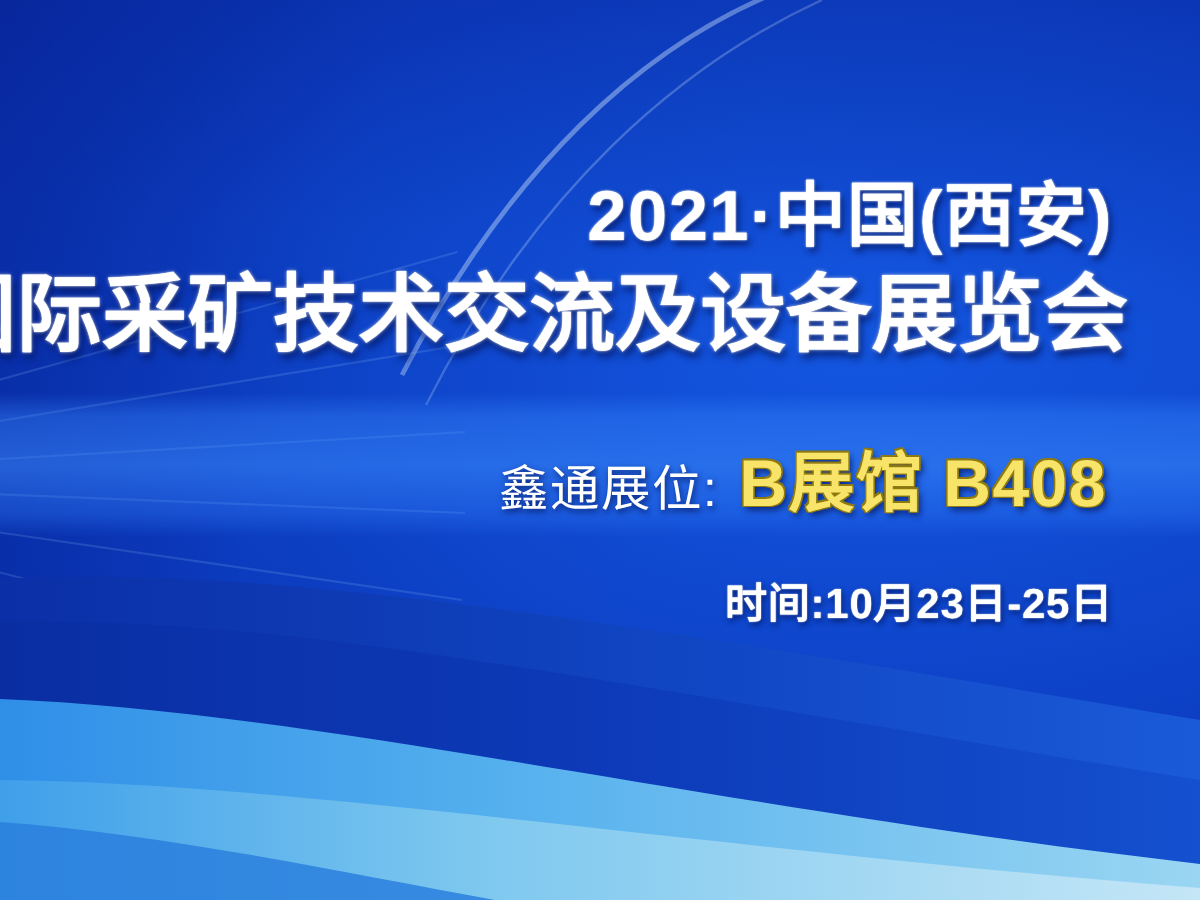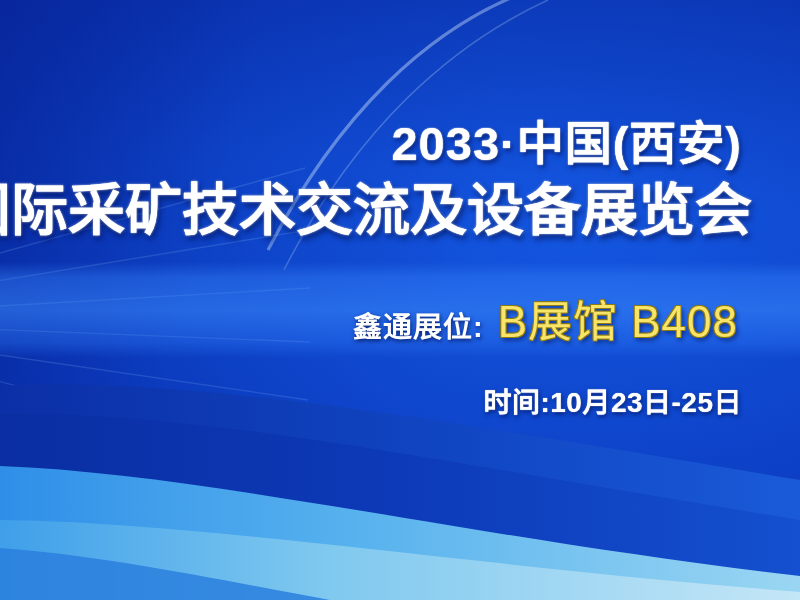--- a/index.html
+++ b/index.html
@@ -122,30 +122,30 @@
     position: absolute;
     right: 62px;
     top: 286px;
     display: flex;
     align-items: baseline;
     gap: 14px;
     white-space: nowrap;
   }
 
   .booth-label {
-    font-size: 29px;
-    font-weight: 700;
+    font-size: 33px;
+    font-weight: 400;
     color: #ffffff;
     letter-spacing: 1px;
     text-shadow: 1px 2px 4px rgba(3,20,92,0.85);
   }
 
   .booth-value {
     font-size: 44px;
-    font-weight: 400;
+    font-weight: 700;
     letter-spacing: 1px;
     color: #f7e469;
     text-shadow:
       -1px -1px 0 #8f7a10,
        1px -1px 0 #8f7a10,
       -1px  1px 0 #8f7a10,
        1px  1px 0 #8f7a10,
        2px  3px 5px rgba(4,22,96,0.85);
   }
 
@@ -238,21 +238,21 @@
 
     <path d="M 0 96 C 210 104, 470 168, 800 206 L 800 230 L 0 230 Z" fill="url(#wMid)"></path>
 
     <path d="M 0 150 C 200 152, 470 196, 800 222 L 800 230 L 0 230 Z" fill="url(#wLight)"></path>
 
     <path d="M 0 178 C 110 186, 230 212, 330 230 L 0 230 Z" fill="#2a7fdd" opacity="0.85"></path>
   </svg>
 
   <div class="content">
 
-    <div class="title-line-1">2033·中国(西安)</div>
+    <div class="title-line-1">2021·中国(西安)</div>
 
     <div class="title-line-2">国际采矿技术交流及设备展览会</div>
 
     <div class="booth-row">
       <span class="booth-label">鑫通展位:</span>
       <span class="booth-value">B展馆 B408</span>
     </div>
 
     <div class="meta-row">
       <span class="meta-item">时间:10月23日-25日</span>

